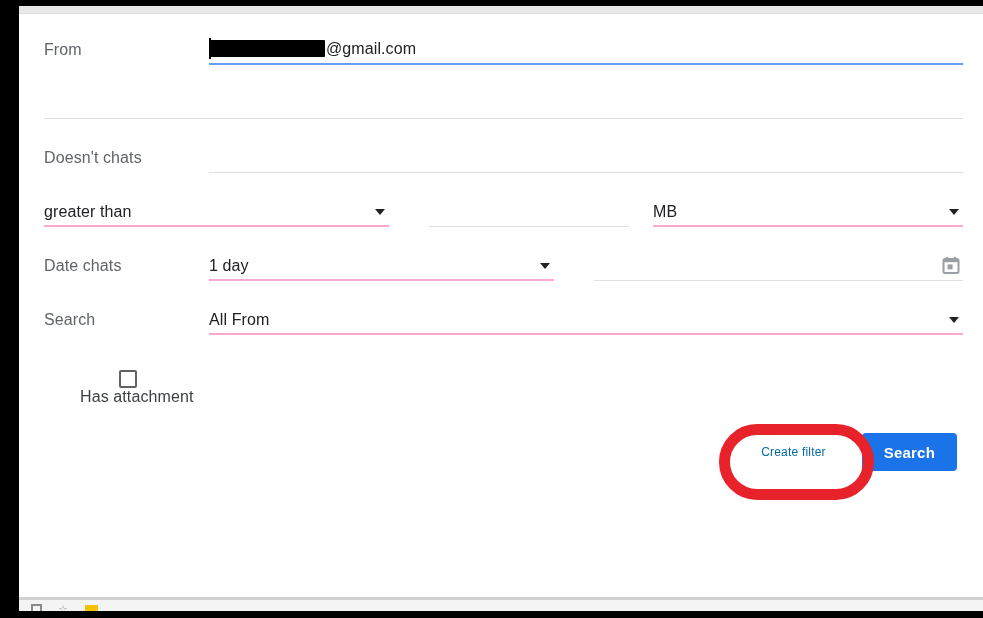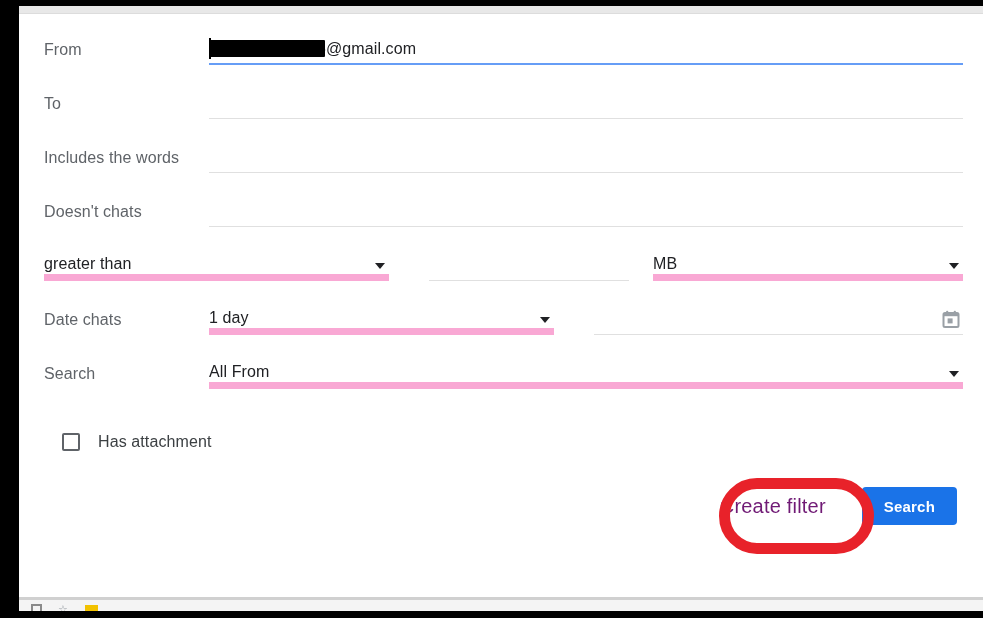--- a/index.html
+++ b/index.html
@@ -122,23 +122,23 @@
     top: 1px;
     width: 2px;
     height: 21px;
     background: #000000;
   }
 
   
   .dropdown {
     position: relative;
     height: 28px;
-    border-bottom: 7px solid #f9a8d4;
-    display: flex;
-    align-items: flex-start;
+    border-bottom: 2px solid #f9a8d4;
+    display: flex;
+    align-items: flex-end;
     cursor: pointer;
     padding-bottom: 2px;
   }
   .dropdown-value {
     font-size: 16px;
     color: #202124;
     line-height: 22px;
     letter-spacing: .1px;
     white-space: nowrap;
   }
@@ -176,20 +176,21 @@
   .check-row {
     display: flex;
     align-items: center;
     height: 54px;
     padding-left: 18px;
   }
   .check-item {
     display: flex;
     align-items: center;
     cursor: pointer;
+    flex-direction: column;
   }
   .check-item + .check-item { margin-left: 62px; }
   .checkbox {
     width: 18px;
     height: 18px;
     border: 2px solid #5f6368;
     border-radius: 2px;
     background: #ffffff;
     flex: 0 0 18px;
   }
@@ -218,23 +219,23 @@
     font-weight: bold;
     border: none;
     border-radius: 4px;
     cursor: pointer;
     letter-spacing: .2px;
     height: 38px;
     padding: 0 22px;
   }
   .btn-text {
     background: transparent;
-    color: #701a75;
+    color: #0369a1;
     font-weight: normal;
-    font-size: 20px;
+    font-size: 12px;
     text-align: right;
   }
   .btn-primary {
     background: #1a73e8;
     color: #ffffff;
     margin-left: 14px;
   }
 
   
   .annotation-ring {
@@ -335,33 +336,26 @@
         <div class="field-area">
           <div class="redact-wrap">
             <span class="redact-text" style="margin-left:108px;">6@gmail.com</span>
             <span class="redact-bar"></span>
             <span class="redact-caret"></span>
           </div>
         </div>
       </div>
 
       <div class="form-row">
-        <div class="row-label">To</div>
         <div class="field-area">
           <input class="underline-input" type="text" value="" style="">
         </div>
       </div>
 
 
-      <div class="form-row">
-        <div class="row-label">Includes the words</div>
-        <div class="field-area">
-          <input class="underline-input" type="text" value="" style="">
-        </div>
-      </div>
 
       <div class="form-row">
         <div class="row-label">Doesn't chats</div>
         <div class="field-area">
           <input class="underline-input" type="text" value="" style="">
         </div>
       </div>
 
       <div class="form-row">
         <div class="field-area">

